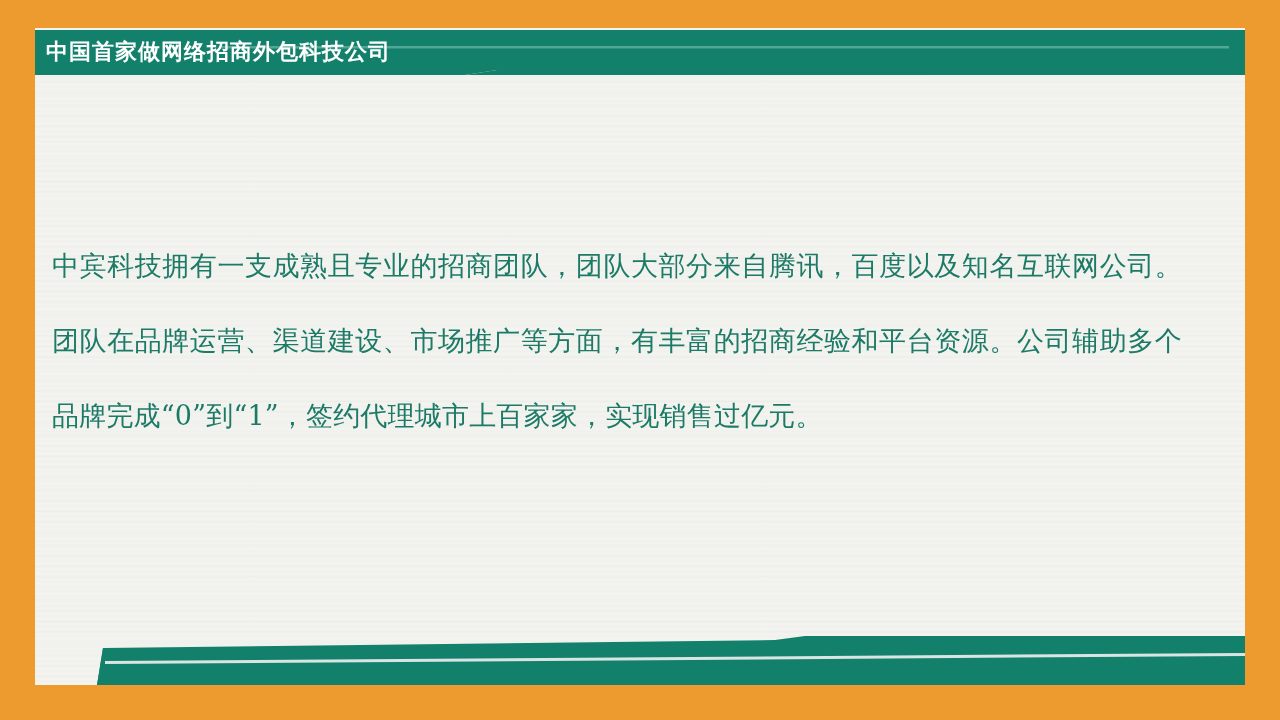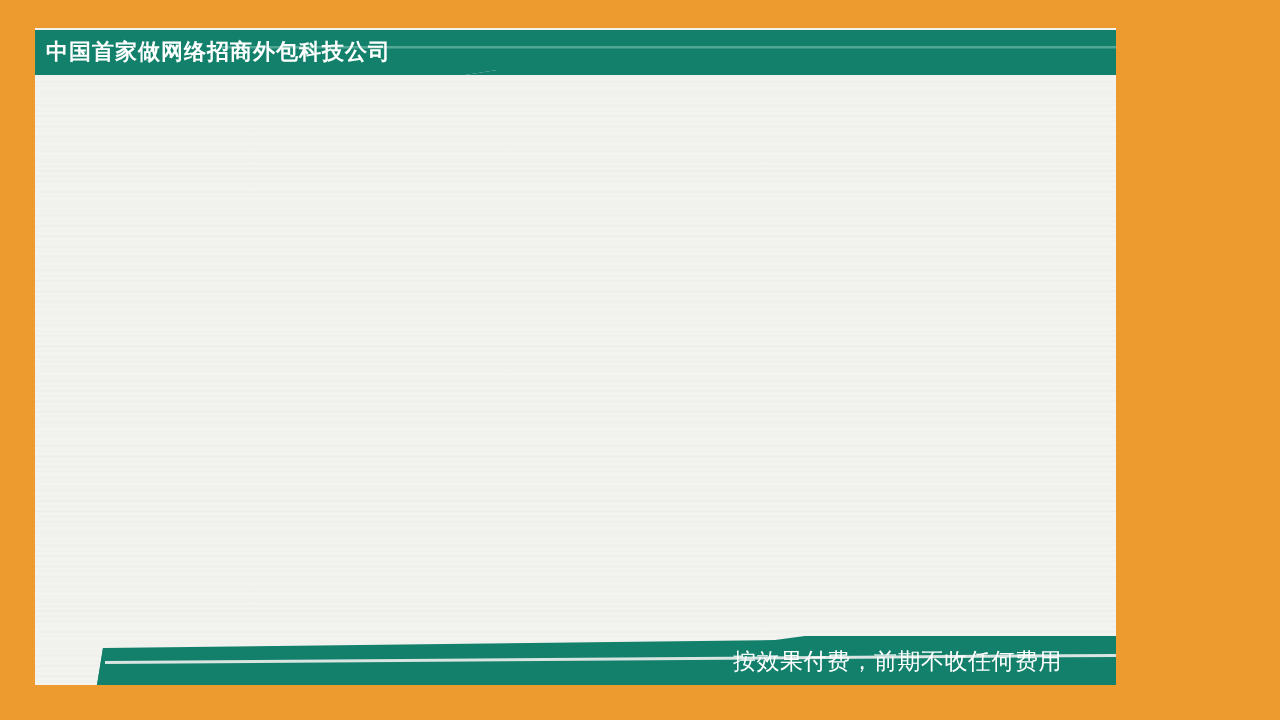--- a/index.html
+++ b/index.html
@@ -8,21 +8,21 @@
     padding: 0;
     width: 1280px;
     height: 720px;
     overflow: hidden;
     background: #ED9A2E;
     font-family: "Liberation Sans", sans-serif;
   }
 
   #slide {
     position: relative;
-    width: 1116px;
+    width: 1280px;
     height: 720px;
     background: #ED9A2E;
     overflow: hidden;
   }
 
   
   .canvas {
     position: absolute;
     left: 35px;
     top: 28px;
@@ -141,27 +141,27 @@
 
       <polygon points="430,45 1210,40 1210,45" fill="#12806B"></polygon>
 
       <rect x="184" y="16" width="1010" height="2.5" fill="#5EAE9B" opacity="0.85"></rect>
     </svg>
   </div>
 
   <div class="header-title">中国首家做网络招商外包科技公司</div>
 
 
+  <div class="body-text">中宾科技拥有一支成熟且专业的招商团队，团队大部分来自腾讯，百度以及知名互联网公司。团队在品牌运营、渠道建设、市场推广等方面，有丰富的招商经验和平台资源。公司辅助多个品牌完成“0”到“1”，签约代理城市上百家家，实现销售过亿元。</div>
 
   <div class="footer-band">
     <svg width="1210" height="60" viewBox="0 0 1210 60" xmlns="http://www.w3.org/2000/svg">
 
       <polygon points="68,20 740,12 770,8 1210,8 1210,57 62,57" fill="#12806B"></polygon>
 
       <polygon points="62,57 68,20 80,20 80,57" fill="#12806B"></polygon>
 
       <polygon points="70,33 1210,25 1210,28 70,36" fill="#EFEFEF" opacity="0.9"></polygon>
     </svg>
   </div>
 
-  <div class="footer-text">按效果付费，前期不收任何费用</div>
 
 </div>
 
 </body></html>

